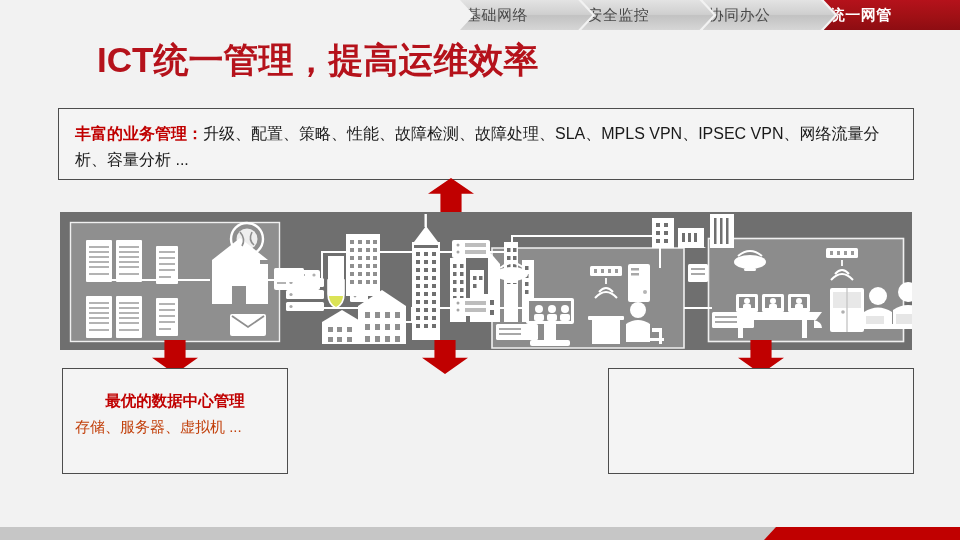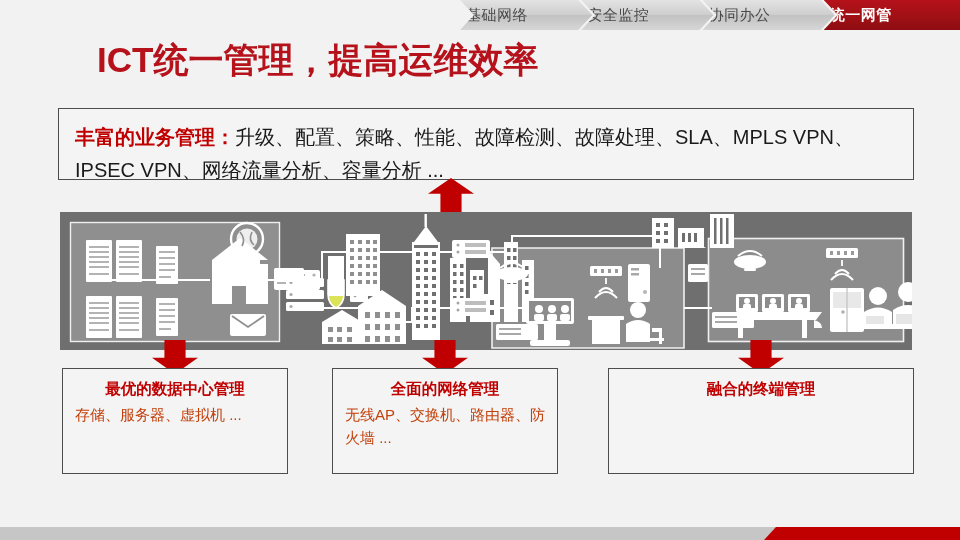--- a/index.html
+++ b/index.html
@@ -69,29 +69,29 @@
   .tbox {
     position: absolute;
     background: #f4f4f4;
     border: 1px solid #4d4d4d;
   }
   #topbox {
     left: 58px; top: 108px;
     width: 856px; height: 72px;
     padding: 12px 14px 0 16px;
     line-height: 1.65;
-    font-size: 20px;
+    font-size: 16px;
     color: #1a1a1a;
   }
   #topbox .hl { color: #c00000; font-weight: bold; }
 
   .lbox {
     top: 368px;
     height: 106px;
-    padding: 10px 12px 0 12px;
+    padding: 22px 12px 0 12px;
   }
   .lbox .head {
     text-align: center;
     color: #c00000;
     font-weight: bold;
     font-size: 15.5px;
     line-height: 1.35;
     margin-bottom: 3px;
   }
   .lbox .body {
@@ -570,26 +570,21 @@
   </div>
 
   <div class="arrow-down" id="ad1"></div>
   <div class="arrow-down" id="ad2"></div>
   <div class="arrow-down" id="ad3"></div>
 
   <div class="tbox lbox" id="box1">
     <div class="head">最优的数据中心管理</div>
     <div class="body">存储、服务器、虚拟机 ...</div>
   </div>
-  <div class="tbox lbox" id="box2">
-    <div class="head">全面的网络管理</div>
-    <div class="body">无线AP、交换机、路由器、防火墙 ...</div>
-  </div>
   <div class="tbox lbox" id="box3">
-    <div class="head">融合的终端管理</div>
   </div>
 
   <div id="footer">
     <div class="gray"></div>
     <div class="red"></div>
   </div>
 
 </div>
 
 </body></html>

